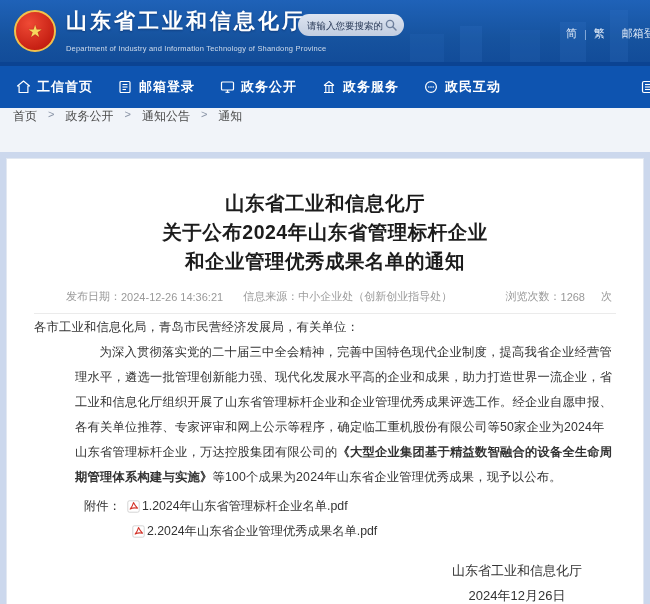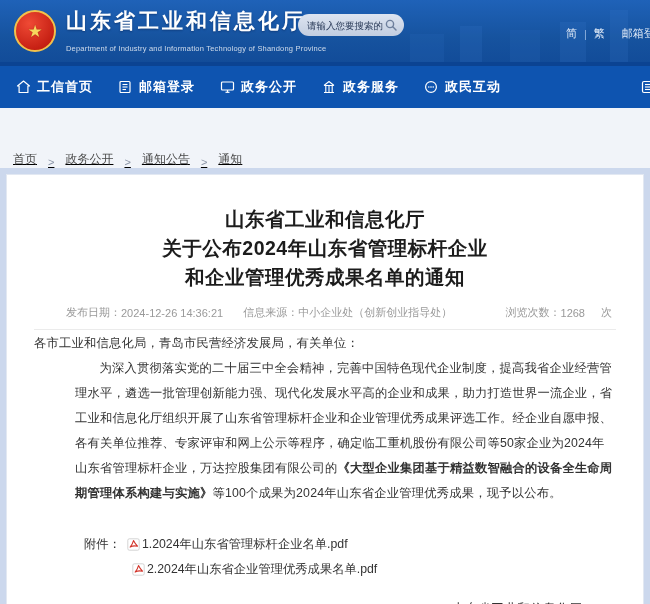--- a/index.html
+++ b/index.html
@@ -59,21 +59,21 @@
     height:46px;background:#0e54b0;border-top:4px solid #0b4392;
     display:flex;align-items:center;padding-left:16px;box-sizing:border-box;
     position:relative;
     text-align:right;
   }
   .nav-item{display:flex;align-items:center;gap:6px;width:70px;margin-right:32px;cursor:pointer;}
   .nav-item .label{color:#ffffff;font-size:13px;font-weight:bold;white-space:nowrap;letter-spacing:1px;}
   .nav-icon{display:flex;flex:0 0 15px;}
   .nav-item-partial{position:absolute;left:641px;top:14px;}
   
-  .breadcrumb-band{height:60px;background:#f1f4f9;display:flex;align-items:flex-end;padding-left:13px;text-decoration:underline;}
+  .breadcrumb-band{height:44px;background:#f1f4f9;display:flex;align-items:flex-start;padding-left:13px;}
   .crumb{font-size:12px;color:#4a4a4a;cursor:pointer;}
   .crumb.current{cursor:default;}
   .crumb-sep{font-size:11px;color:#8a94a6;margin:0 11px;}
   .gutter-strip{height:6px;background:#ccd8ed;}
   
   .card{
     margin:0 6px;background:#ffffff;border:1px solid #e2e8f2;border-bottom:none;
     height:446px;box-sizing:border-box;padding:30px 27px 0;overflow:hidden;
   }
   .article-title{
@@ -86,21 +86,21 @@
   }
   .meta-row .gap{margin-left:20px;}
   .meta-views{margin-left:auto;}
   .meta-unit{margin-left:16px;}
   .meta-divider{border-bottom:1px solid #ebebeb;margin-top:9px;}
   .body-text{font-size:12.3px;color:#333;line-height:25px;letter-spacing:.2px;}
   .para-salutation{margin-top:1px;}
   .para-main{text-indent:2em;margin-left:41px;}
   .para-main .bold{font-weight:bold;}
   
-  .attachments{margin-top:26px;font-size:12.3px;color:#333;line-height:25px;padding-left:50px;}
+  .attachments{margin-top:4px;font-size:12.3px;color:#333;line-height:25px;padding-left:50px;}
   .attach-row{display:flex;align-items:center;}
   .attach-label{flex:0 0 auto;}
   .attach-row.second{padding-left:42px;}
   .pdf-icon{display:flex;margin:0 2px 0 6px;flex:0 0 13px;}
   .attach-link{color:#333;cursor:pointer;}
   
   .signature{margin-top:14px;text-align:right;padding-right:34px;}
   .sig-inner{display:inline-block;text-align:center;font-size:13px;color:#333;line-height:25px;}
 </style>
 </head>

